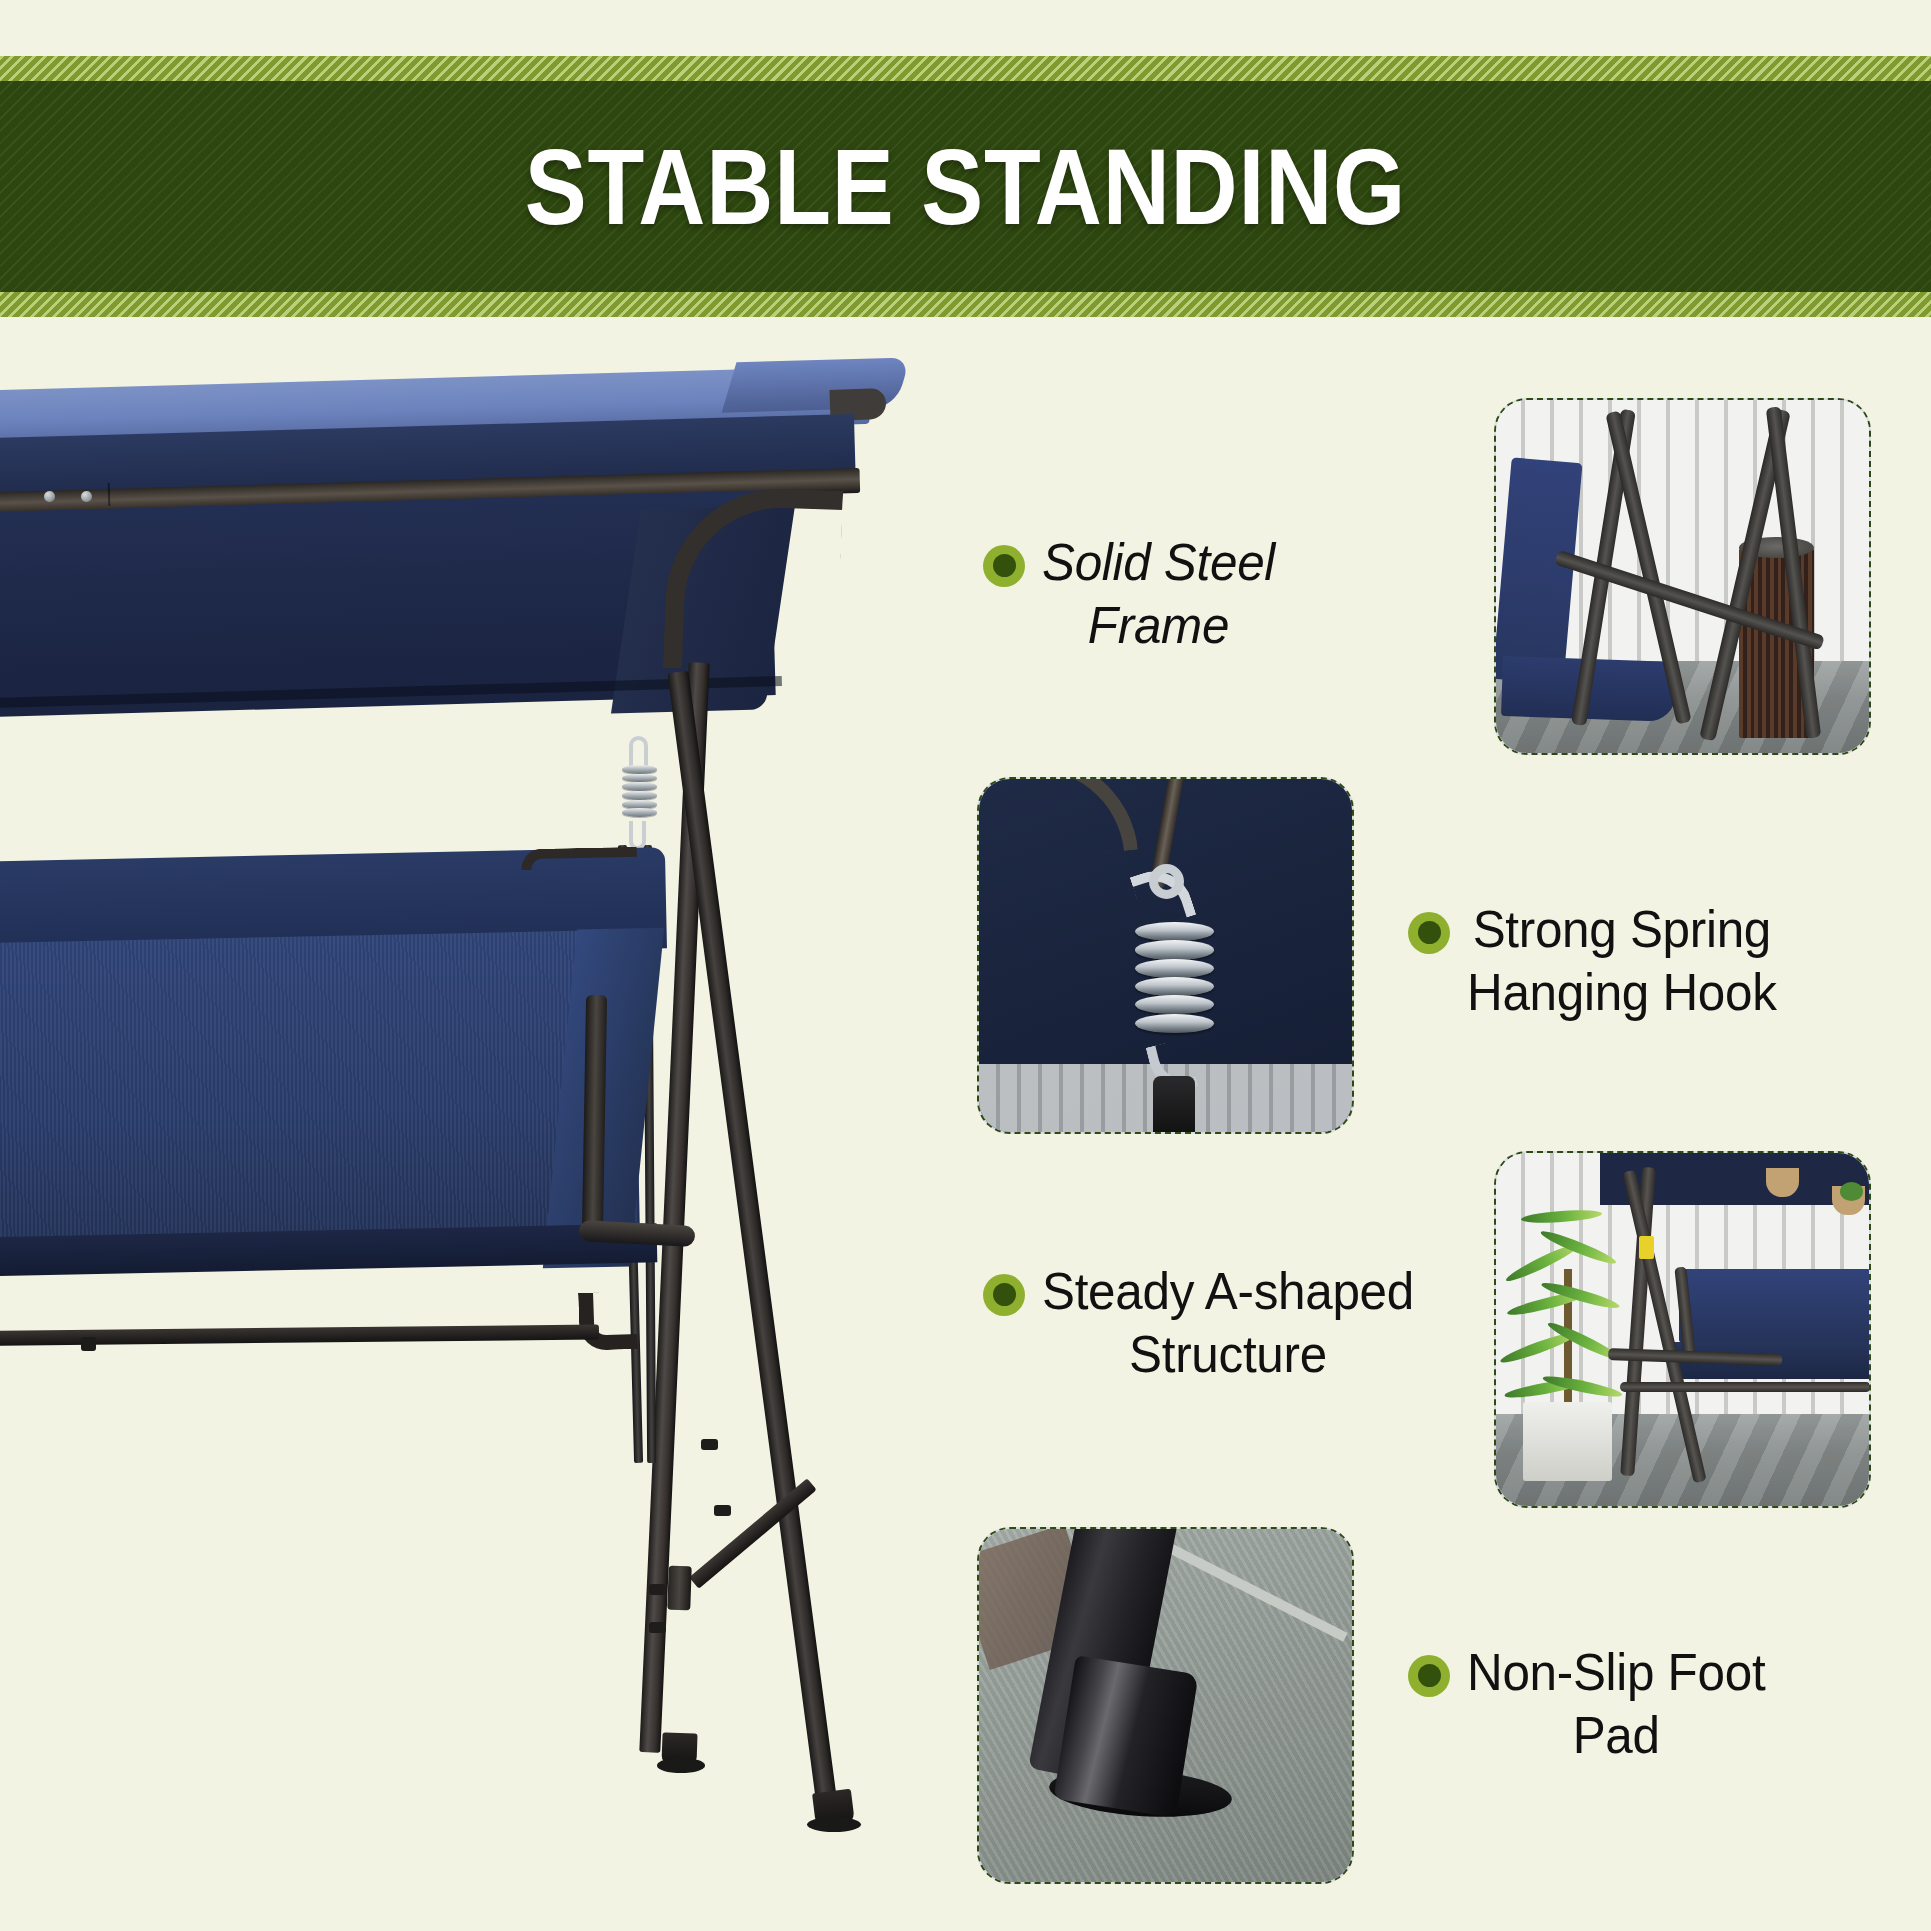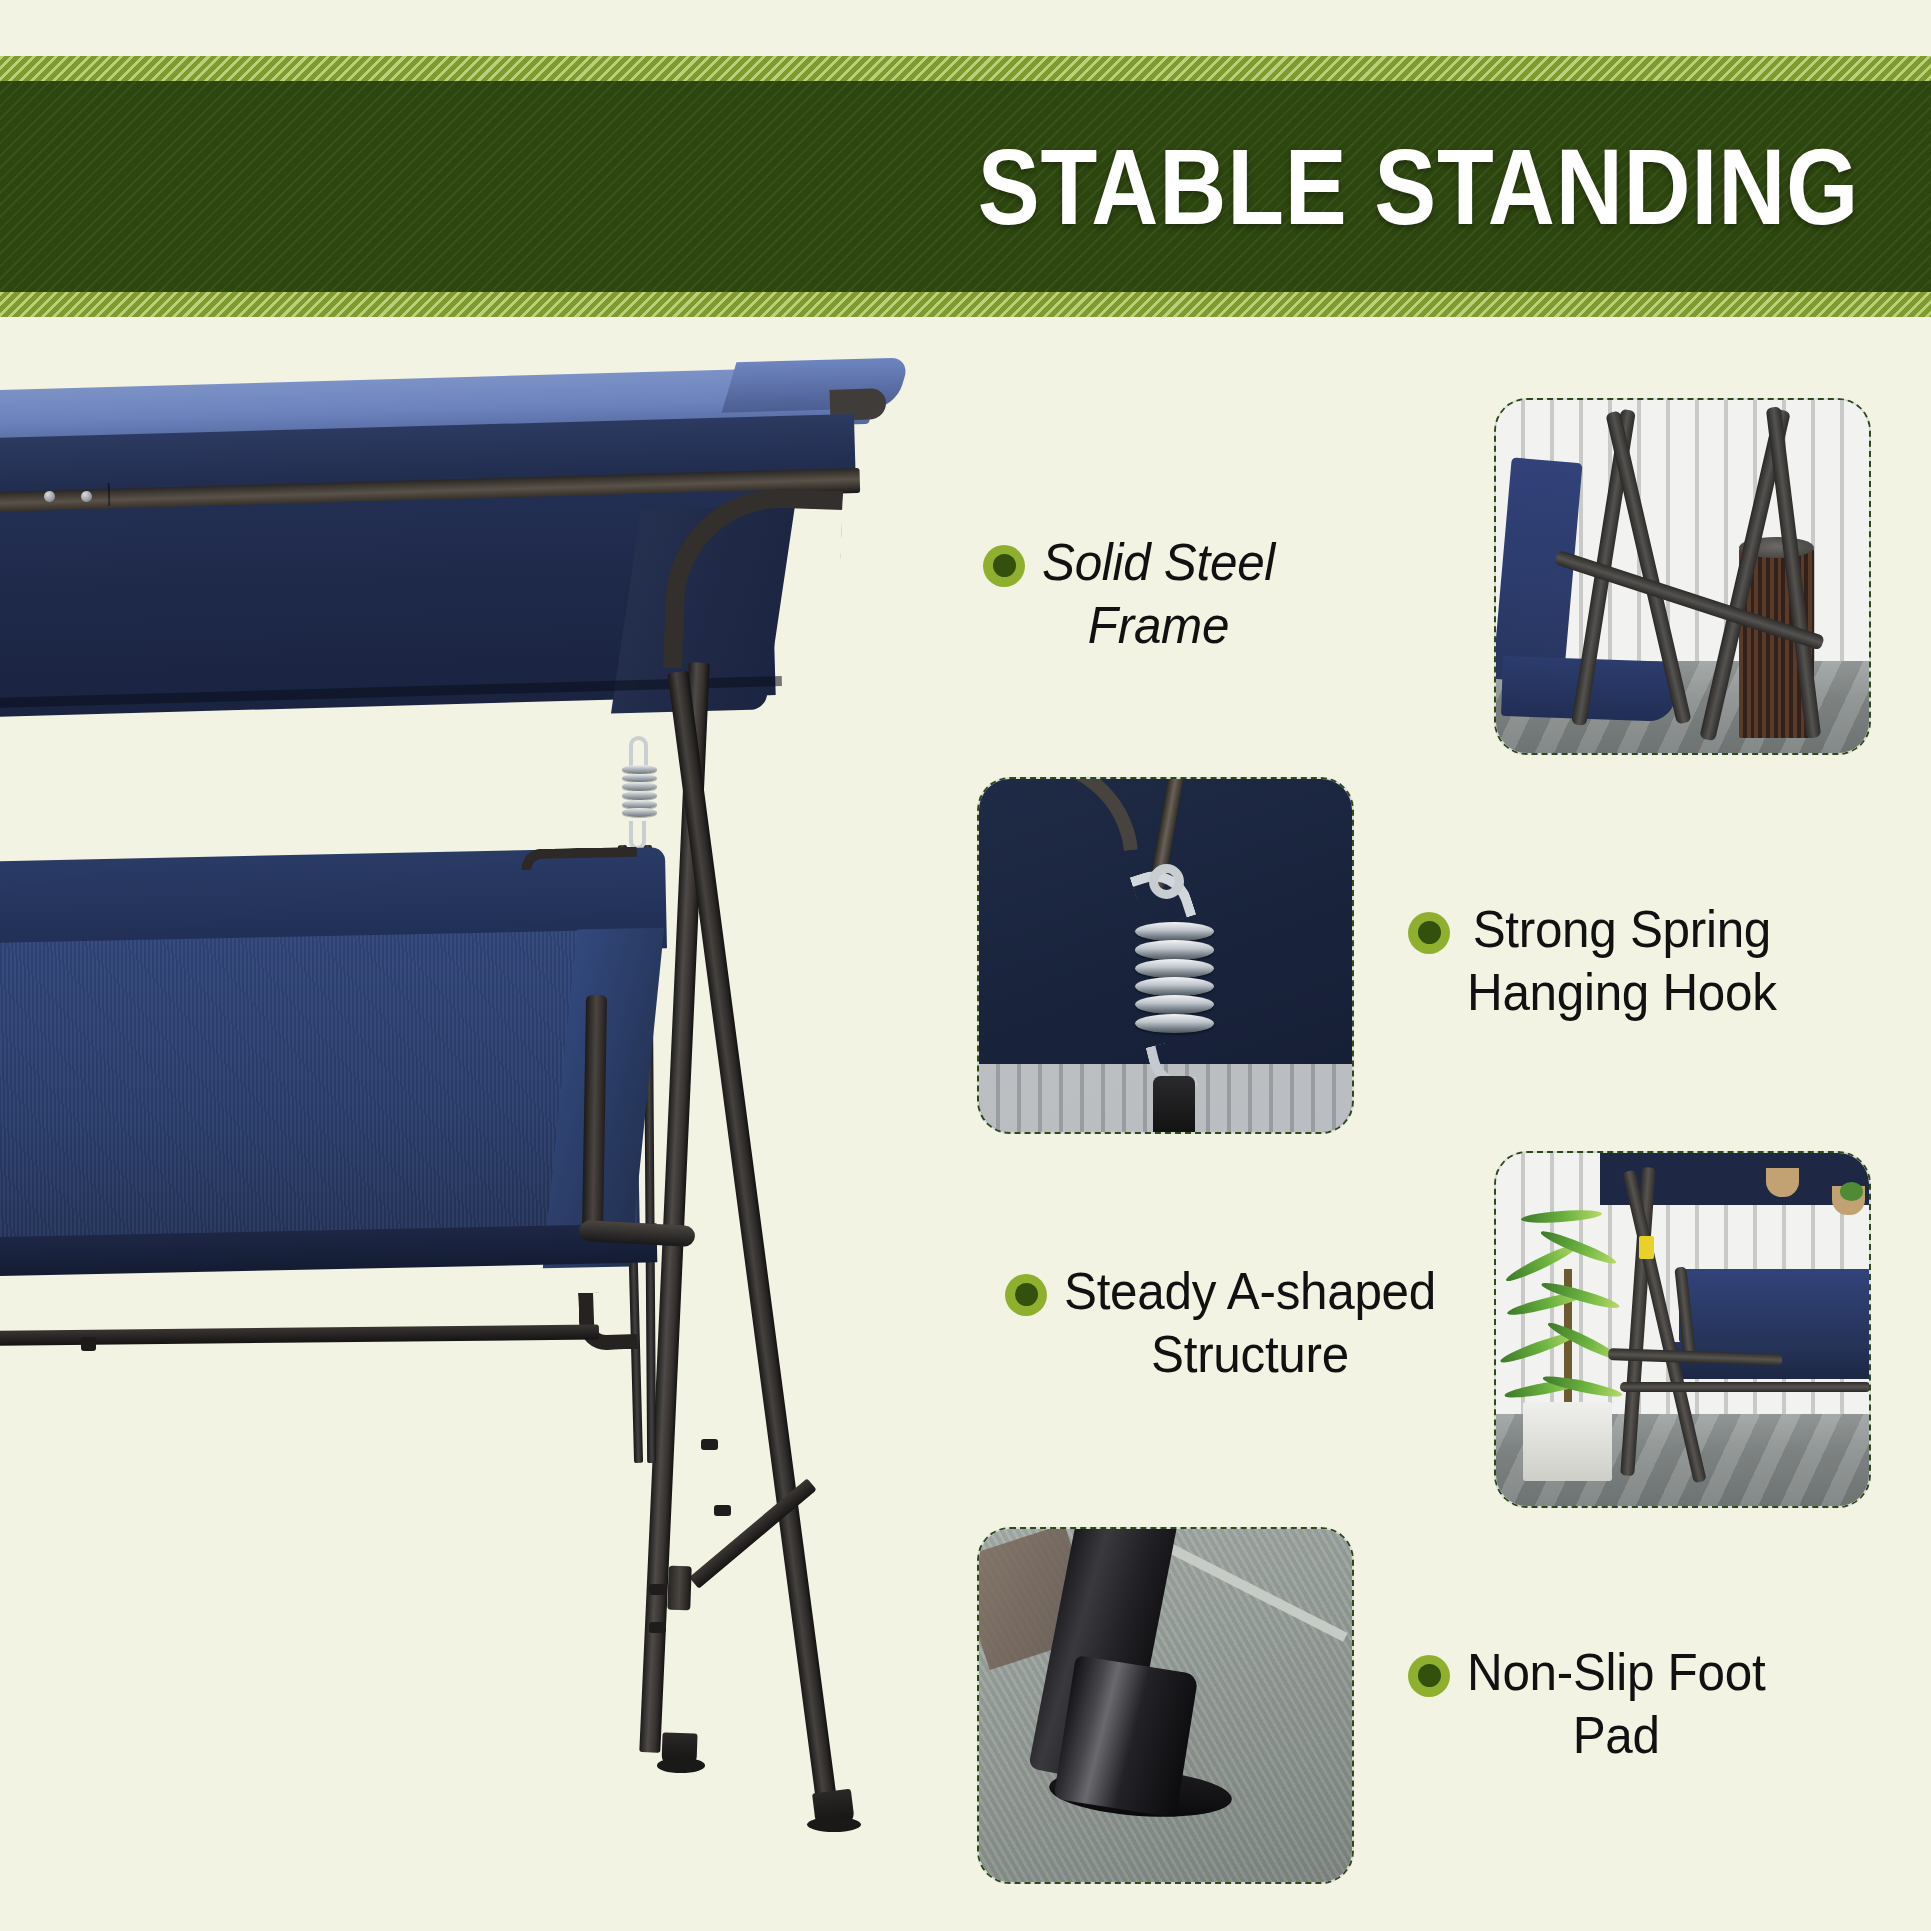--- a/index.html
+++ b/index.html
@@ -11,21 +11,21 @@
     position:relative;
   }
 
   
   .banner {
     position:absolute; left:0; top:56px; width:1931px; height:261px;
     background:#2F4A10;
     background-image:repeating-linear-gradient(135deg,
         rgba(255,255,255,0.045) 0px, rgba(255,255,255,0.045) 1.9px,
         rgba(0,0,0,0.05) 1.9px, rgba(0,0,0,0.05) 8.7px);
-    display:flex; align-items:center; justify-content:flex-end;
+    display:flex; align-items:center; justify-content:center;
   }
   .banner-stripe {
     position:absolute; left:0; width:1931px; height:25px;
     background:#9CBB3F;
     background-image:repeating-linear-gradient(135deg,
         rgba(255,255,255,0.30) 0px, rgba(255,255,255,0.30) 2.9px,
         rgba(60,80,10,0.30) 2.9px, rgba(60,80,10,0.30) 7.7px);
   }
   .banner-stripe.top { top:0; }
   .banner-stripe.bottom { bottom:0; }
@@ -407,21 +407,21 @@
     font-size:52px;
     line-height:1.22;
     text-align:center;
     white-space:pre-line;
     letter-spacing:-0.3px;
     transform:scaleX(0.95);
     transform-origin:left center;
   }
   .b1 { left:983px; top:531px;  width:502px;font-style:italic; }
   .b2 { left:1408px; top:898px;  width:521px; }
-  .b3 { left:1005px; top:1260px; width:521px; }
+  .b3 { left:983px; top:1260px; width:521px; }
   .b4 { left:1408px; top:1641px; width:512px; }
 </style>
 </head>
 <body>
 
 <div class="banner">
   <div class="banner-stripe top"></div>
   <div class="banner-stripe bottom"></div>
   <div class="banner-title">STABLE STANDING</div>
 </div>

